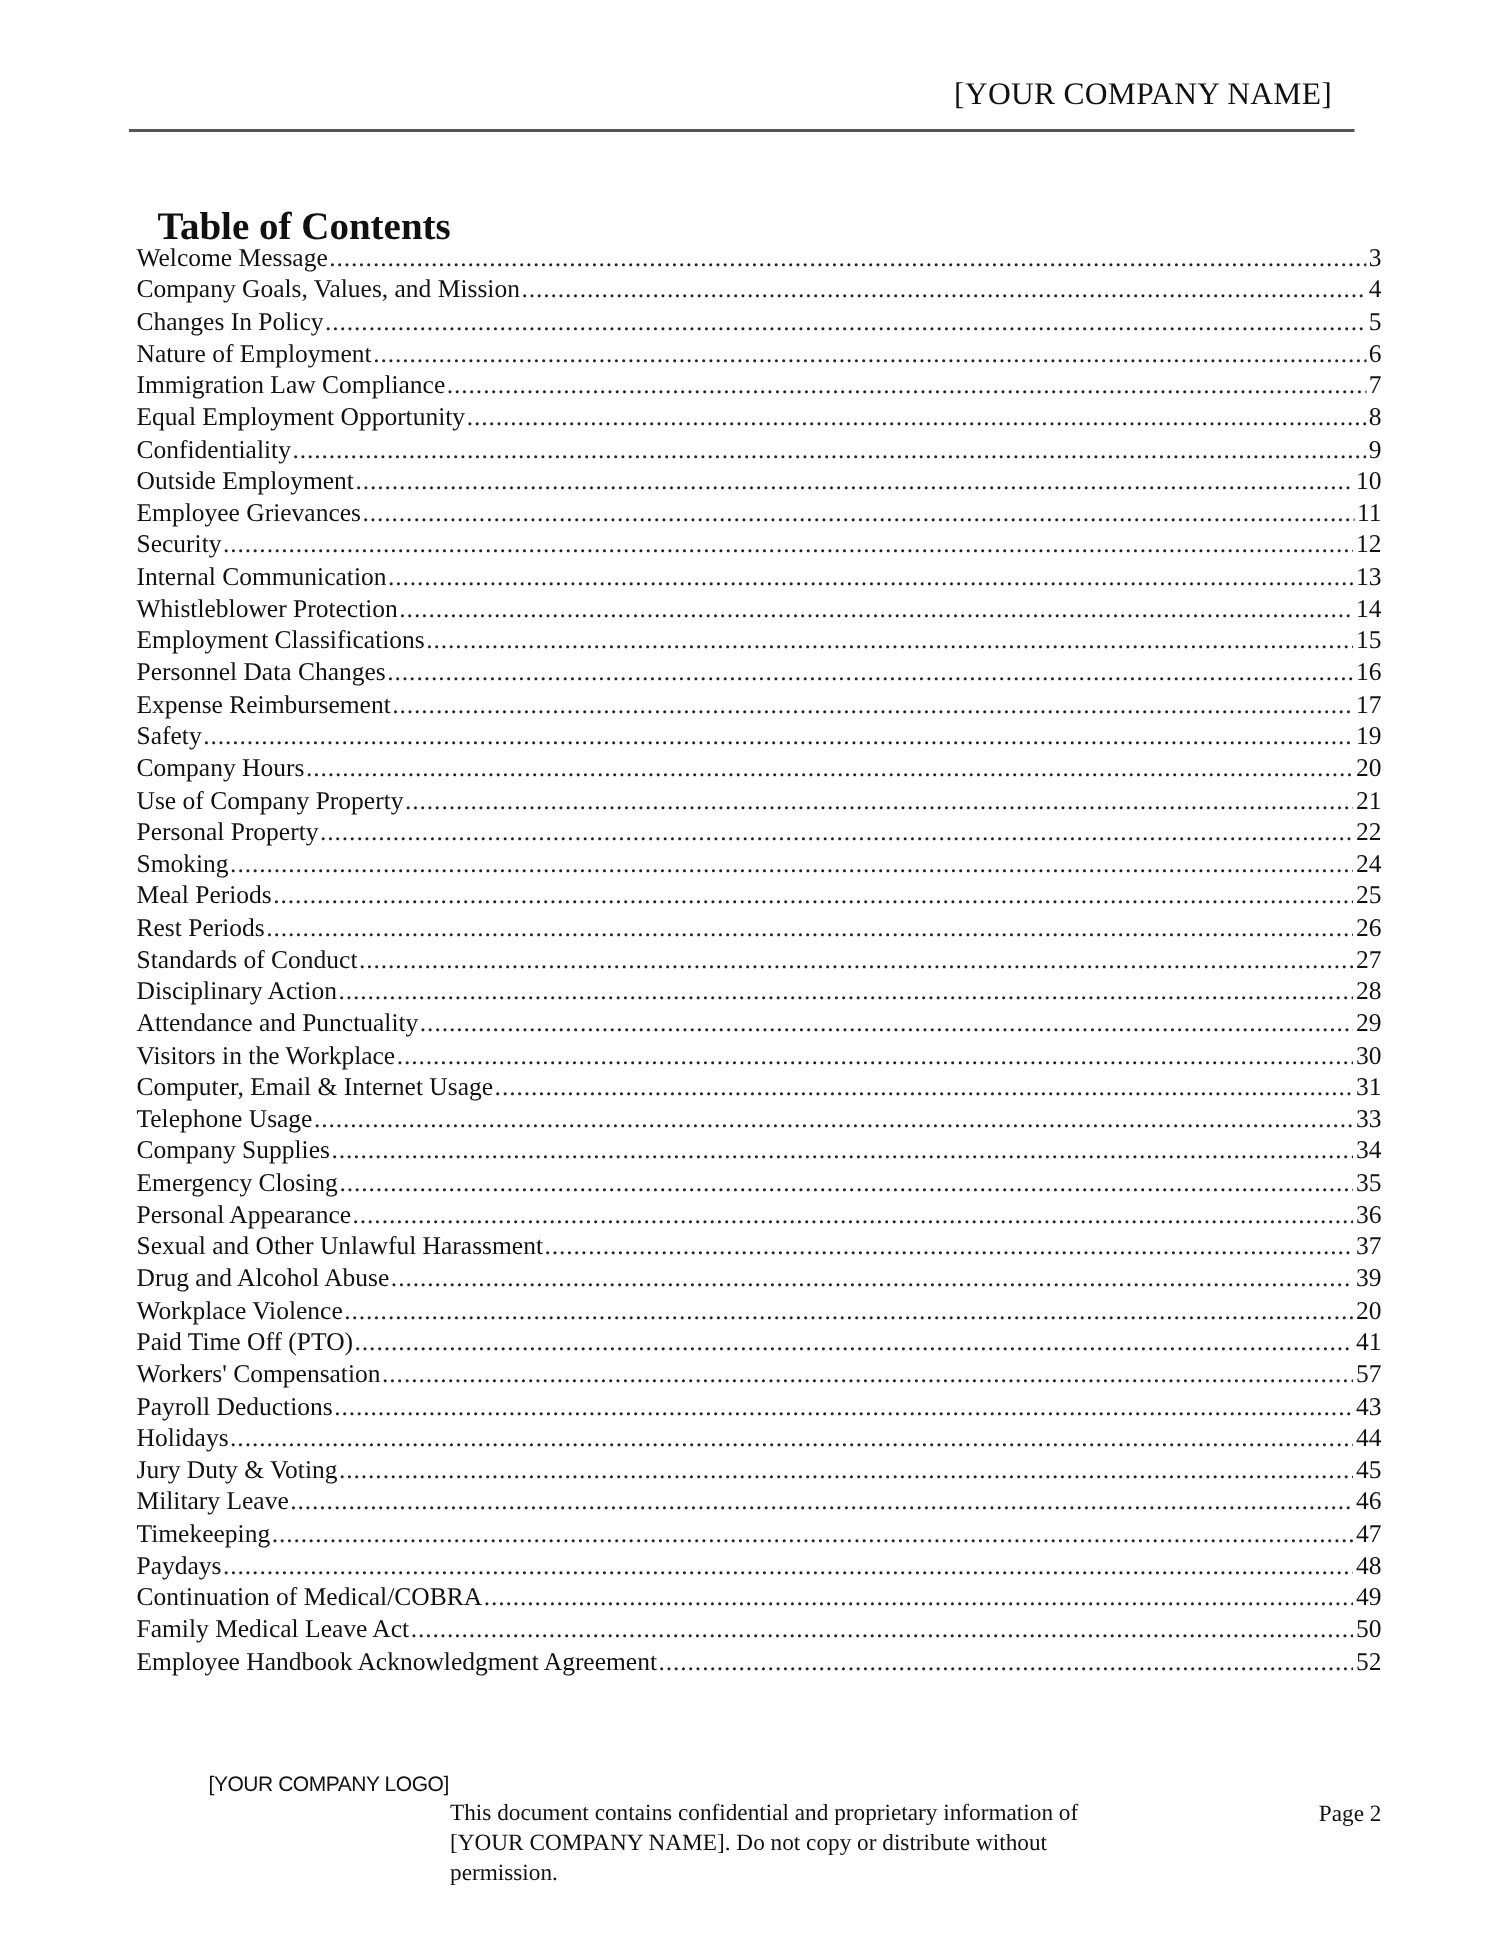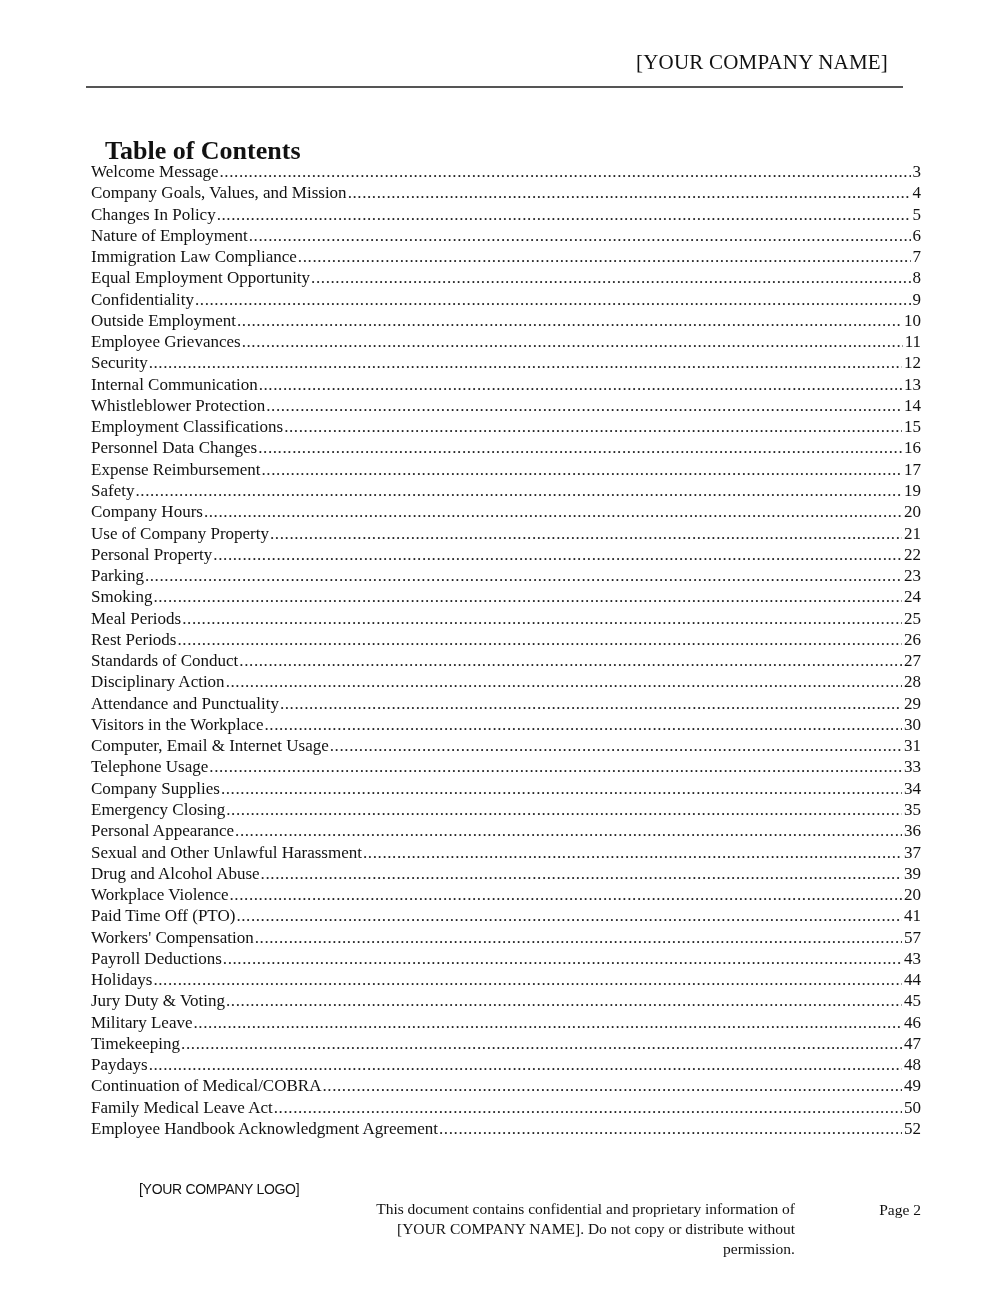--- a/index.html
+++ b/index.html
@@ -2,27 +2,27 @@
 <html><head>
 <meta charset="utf-8">
 <style>
   html, body { margin: 0; padding: 0; background: #ffffff; }
   body { width: 1004px; height: 1299px; position: relative; overflow: hidden;
          font-family: "Liberation Serif", "DejaVu Serif", serif; color: #111; }
   .header-title { position: absolute; right: 116px; top: 50px; font-size: 21px; letter-spacing: 0.2px; white-space: nowrap; }
   .header-rule { position: absolute; left: 86px; top: 86px; width: 817px; height: 0; border-top: 2px solid #555; }
   .toc-heading { position: absolute; left: 91px; top: 122px; font-size: 26px; font-weight: bold; margin: 14px; }
   .toc-list { position: absolute; left: 91px; top: 161px; width: 830px; list-style: none; margin: 0; padding: 0; }
-  .toc-row { display: flex; align-items: flex-start; height: 21.28px; line-height: 21.28px; font-size: 17px; white-space: nowrap; }
+  .toc-row { display: flex; align-items: flex-end; height: 21.28px; line-height: 21.28px; font-size: 17px; white-space: nowrap; }
   .toc-title { flex: 0 0 auto; }
   .toc-leader { flex: 1 1 auto; overflow: hidden; letter-spacing: 0.6px; color: #222; margin: 0 2px 0 1px; }
   .toc-leader::before { content: "................................................................................................................................................................................................................................................"; }
   .toc-page { flex: 0 0 auto; text-align: right; }
   .footer-logo { position: absolute; left: 92px; top: 1181px; font-family: "Liberation Sans", "DejaVu Sans", sans-serif; font-size: 14px; letter-spacing: -0.3px; margin-left: 47px; }
-  .footer-notice { position: absolute; left: 300px; top: 1199px; width: 495px; text-align: right; font-size: 15.5px; line-height: 20px; }
+  .footer-notice { position: absolute; left: 300px; top: 1199px; width: 495px; text-align: left; font-size: 15.5px; line-height: 20px; }
   .footer-page { position: absolute; right: 83px; top: 1201px; font-size: 15.5px; text-align: right; }
 </style>
 </head>
 <body>
 
 <div>
   <div class="header-title">[YOUR COMPANY NAME]</div>
   <div class="header-rule"></div>
 </div>
 
@@ -116,25 +116,20 @@
     </li>
     <li class="toc-row">
       <span class="toc-title">Use of Company Property</span>
       <span class="toc-leader"></span>
       <span class="toc-page">21</span>
     </li>
     <li class="toc-row">
       <span class="toc-title">Personal Property</span>
       <span class="toc-leader"></span>
       <span class="toc-page">22</span>
-    </li>
-    <li class="toc-row">
-      <span class="toc-title">Parking</span>
-      <span class="toc-leader"></span>
-      <span class="toc-page">23</span>
     </li>
     <li class="toc-row">
       <span class="toc-title">Smoking</span>
       <span class="toc-leader"></span>
       <span class="toc-page">24</span>
     </li>
     <li class="toc-row">
       <span class="toc-title">Meal Periods</span>
       <span class="toc-leader"></span>
       <span class="toc-page">25</span>

